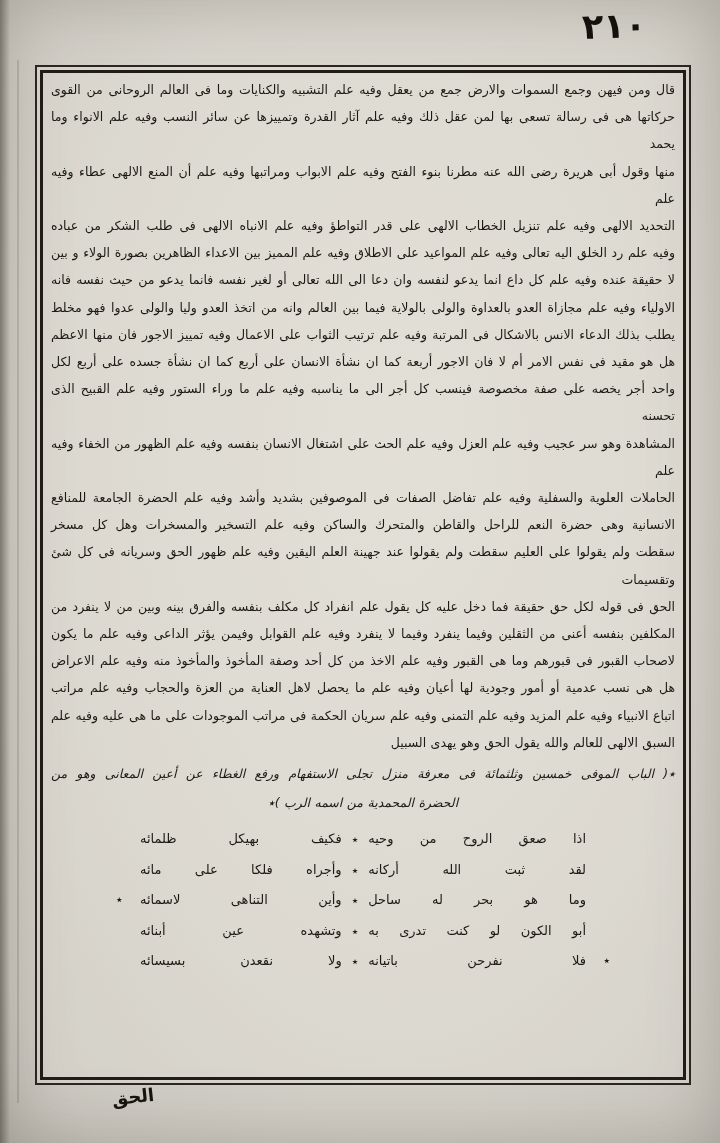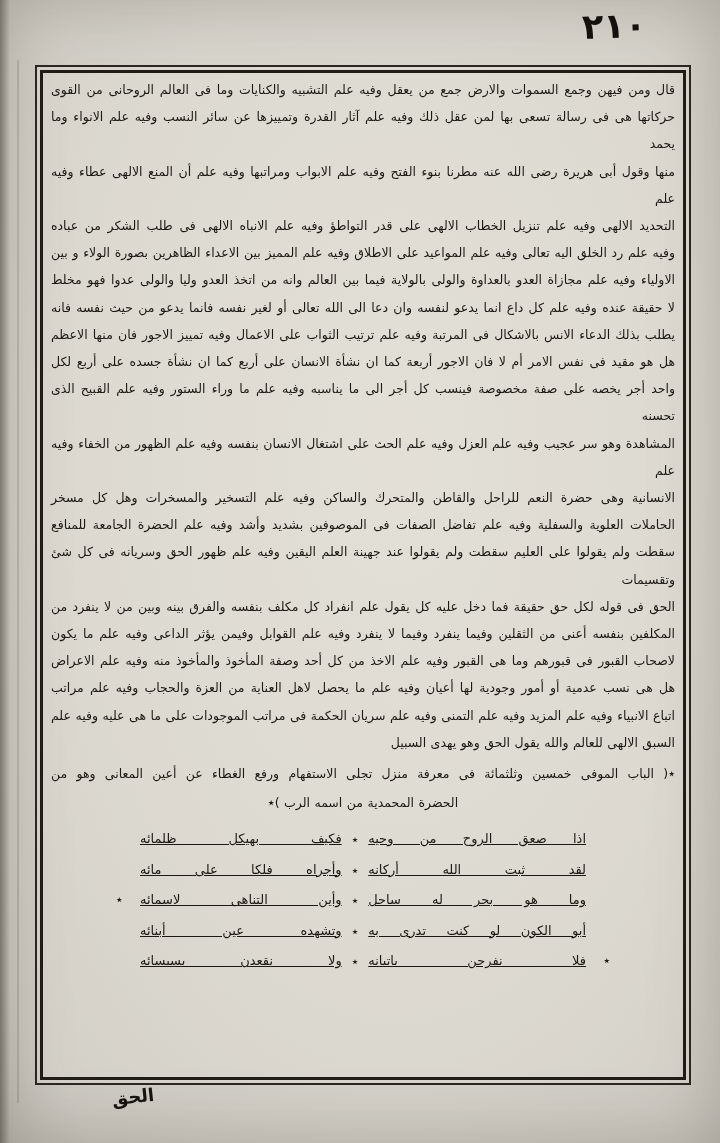--- a/index.html
+++ b/index.html
@@ -46,39 +46,38 @@
   .line{
     font-size:12.5px;
     line-height:27.2px;
     text-align:justify;
     text-align-last:justify;
     word-spacing:.5px;
     white-space:normal;
   }
   .line.para-end{text-align-last:right;}
   .heading{margin-top:3px;}
-  .heading .line{line-height:29px;}
+  .heading .line{line-height:29px;font-style:italic;}
   .center{text-align:center;text-align-last:center;}
   .poem{
     width:446px;
     margin:7px auto 2px auto;
   }
   .verse{
     position:relative;
     display:flex;
     align-items:baseline;
     direction:rtl;
     line-height:29.6px;
     font-size:13px;
   }
   .hem{
     text-align:justify;
     text-align-last:justify;
     word-spacing:1px;
-    text-decoration:underline;
   }
   .hem-a{flex:1.08;}
   .hem-b{flex:1;}
   .sep{padding:0 10px;font-size:12px;color:#242019;}
   .orn-r{position:absolute;right:-24px;top:0;font-size:12px;}
   .orn-l{position:absolute;left:-24px;top:0;font-size:12px;}
   .catchword{
     position:absolute;left:112px;top:1086px;
     font-size:18px;font-weight:bold;
     transform:rotate(-6deg);
@@ -96,28 +95,28 @@
 
   <div class="frame">
     <div class="frame-inner">
 
       <div class="rtl">
         <div class="line">قال ومن فيهن وجمع السموات والارض جمع من يعقل وفيه علم التشبيه والكنايات وما فى العالم الروحانى من القوى</div>
         <div class="line">حركاتها هى فى رسالة تسعى بها لمن عقل ذلك وفيه علم آثار القدرة وتمييزها عن سائر النسب وفيه علم الانواء وما يحمد</div>
         <div class="line">منها وقول أبى هريرة رضى الله عنه مطرنا بنوء الفتح وفيه علم الابواب ومراتبها وفيه علم أن المنع الالهى عطاء وفيه علم</div>
         <div class="line">التحديد الالهى وفيه علم تنزيل الخطاب الالهى على قدر التواطؤ وفيه علم الانباه الالهى فى طلب الشكر من عباده</div>
         <div class="line">وفيه علم رد الخلق اليه تعالى وفيه علم المواعيد على الاطلاق وفيه علم المميز بين الاعداء الظاهرين بصورة الولاء و بين</div>
+        <div class="line">لا حقيقة عنده وفيه علم كل داع انما يدعو لنفسه وان دعا الى الله تعالى أو لغير نفسه فانما يدعو من حيث نفسه فانه</div>
         <div class="line">الاولياء وفيه علم مجازاة العدو بالعداوة والولى بالولاية فيما بين العالم وانه من اتخذ العدو وليا والولى عدوا فهو مخلط</div>
-        <div class="line">لا حقيقة عنده وفيه علم كل داع انما يدعو لنفسه وان دعا الى الله تعالى أو لغير نفسه فانما يدعو من حيث نفسه فانه</div>
         <div class="line">يطلب بذلك الدعاء الانس بالاشكال فى المرتبة وفيه علم ترتيب الثواب على الاعمال وفيه تمييز الاجور فان منها الاعظم</div>
         <div class="line">هل هو مقيد فى نفس الامر أم لا فان الاجور أربعة كما ان نشأة الانسان على أربع كما ان نشأة جسده على أربع لكل</div>
         <div class="line">واحد أجر يخصه على صفة مخصوصة فينسب كل أجر الى ما يناسبه وفيه علم ما وراء الستور وفيه علم القبيح الذى تحسنه</div>
         <div class="line">المشاهدة وهو سر عجيب وفيه علم العزل وفيه علم الحث على اشتغال الانسان بنفسه وفيه علم الظهور من الخفاء وفيه علم</div>
+        <div class="line">الحاملات العلوية والسفلية وفيه علم تفاضل الصفات فى الموصوفين بشديد وأشد وفيه علم الحضرة الجامعة للمنافع</div>
         <div class="line">الانسانية وهى حضرة النعم للراحل والقاطن والمتحرك والساكن وفيه علم التسخير والمسخرات وهل كل مسخر</div>
-        <div class="line">الحاملات العلوية والسفلية وفيه علم تفاضل الصفات فى الموصوفين بشديد وأشد وفيه علم الحضرة الجامعة للمنافع</div>
         <div class="line">سقطت ولم يقولوا على العليم سقطت ولم يقولوا عند جهينة العلم اليقين وفيه علم ظهور الحق وسريانه فى كل شئ وتقسيمات</div>
         <div class="line">الحق فى قوله لكل حق حقيقة فما دخل عليه كل يقول علم انفراد كل مكلف بنفسه والفرق بينه وبين من لا ينفرد من</div>
         <div class="line">المكلفين بنفسه أعنى من الثقلين وفيما ينفرد وفيما لا ينفرد وفيه علم القوابل وفيمن يؤثر الداعى وفيه علم ما يكون</div>
         <div class="line">لاصحاب القبور فى قبورهم وما هى القبور وفيه علم الاخذ من كل أحد وصفة المأخوذ والمأخوذ منه وفيه علم الاعراض</div>
         <div class="line">هل هى نسب عدمية أو أمور وجودية لها أعيان وفيه علم ما يحصل لاهل العناية من العزة والحجاب وفيه علم مراتب</div>
         <div class="line">اتباع الانبياء وفيه علم المزيد وفيه علم التمنى وفيه علم سريان الحكمة فى مراتب الموجودات على ما هى عليه وفيه علم</div>
         <div class="line para-end">السبق الالهى للعالم والله يقول الحق وهو يهدى السبيل</div>
       </div>
 
       <div class="rtl heading">

